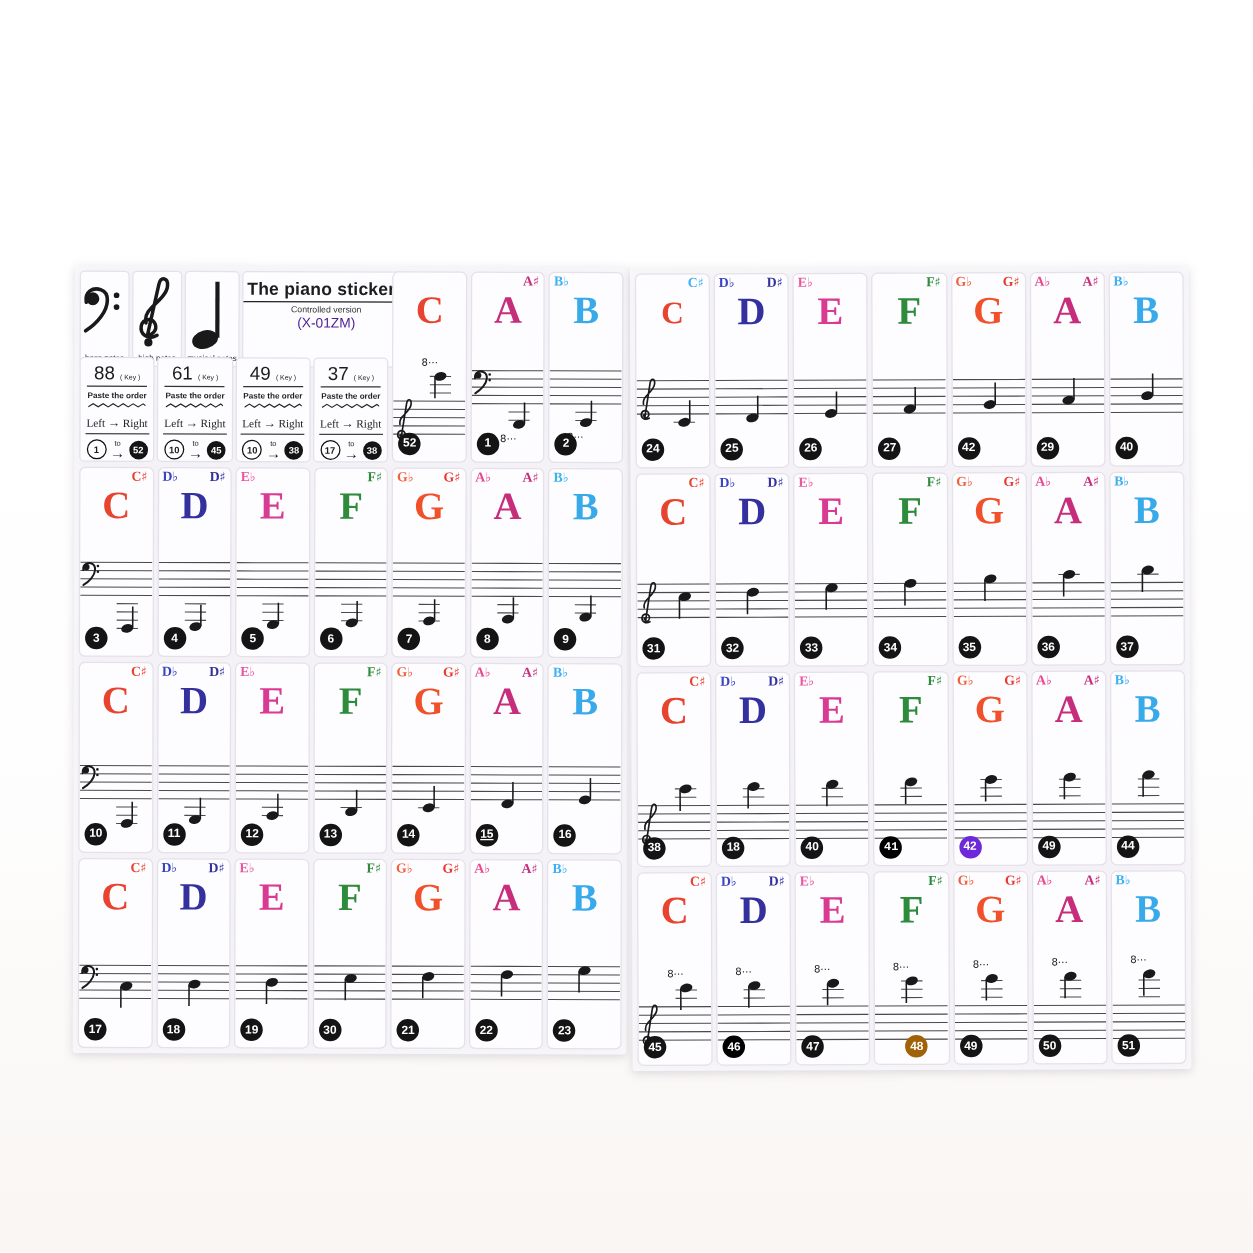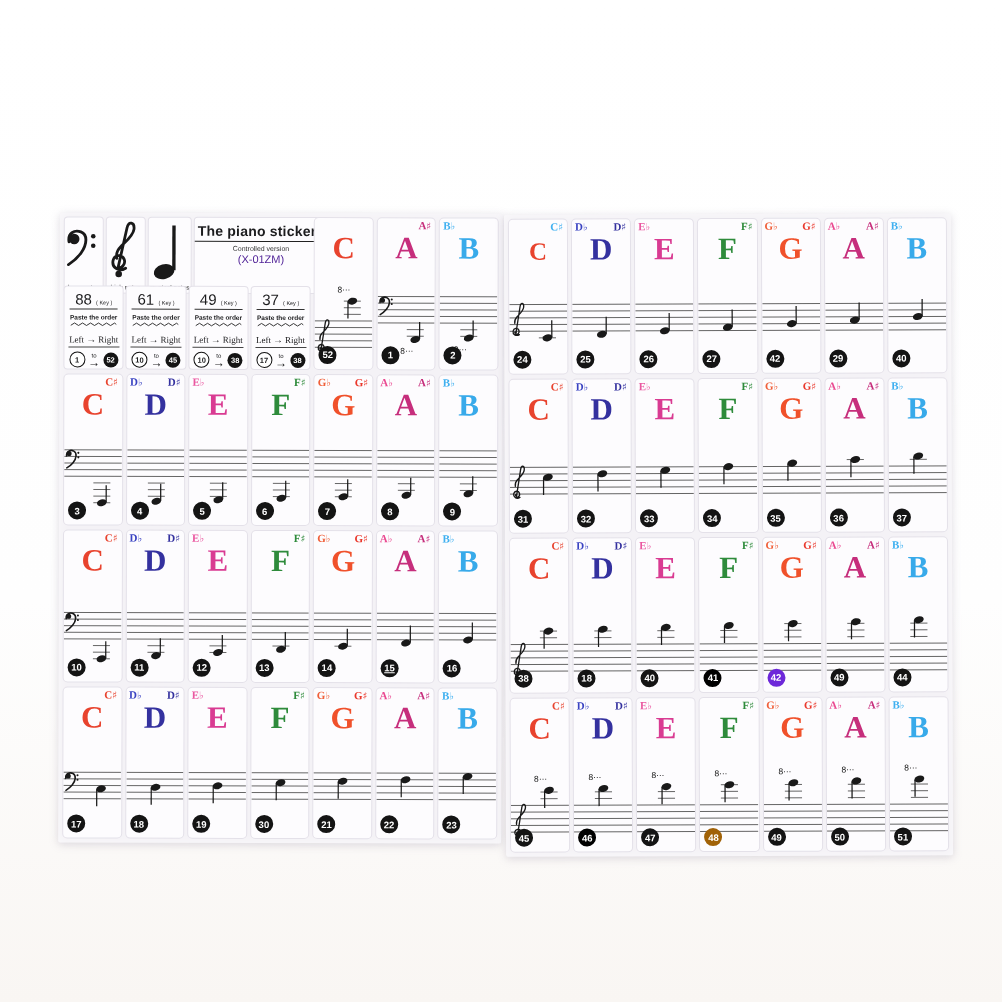--- a/index.html
+++ b/index.html
@@ -866,21 +866,21 @@
             <line x1="0" y1="44" x2="61" y2="44" stroke="#4a4a4a" stroke-width="0.9"></line>
             <line x1="0" y1="51" x2="61" y2="51" stroke="#4a4a4a" stroke-width="0.9"></line>
             <line x1="0" y1="58" x2="61" y2="58" stroke="#4a4a4a" stroke-width="0.9"></line>
             <line x1="0" y1="65" x2="61" y2="65" stroke="#4a4a4a" stroke-width="0.9"></line>
             <line x1="0" y1="72" x2="61" y2="72" stroke="#4a4a4a" stroke-width="0.9"></line>
             <line x1="22" y1="37" x2="40" y2="37" stroke="#4a4a4a" stroke-width="0.9"></line>
             <line x1="22" y1="30" x2="40" y2="30" stroke="#4a4a4a" stroke-width="0.9"></line>
             <line x1="26.4" y1="25.25" x2="26.4" y2="43.25" stroke="#191919" stroke-width="1.3"></line>
             <ellipse cx="31" cy="24.75" rx="5.2" ry="3.6" fill="#191919" transform="rotate(-14 31 24.75)"></ellipse>
           </svg>
-          <div class="badge" style="background: #000000; color: rgb(255, 255, 255);">41</div>
+          <div class="badge" style="background: #000000; color: rgb(255, 255, 255); font-family: Liberation Mono, monospace;">41</div>
         </div>
         <div class="sticker">
           <span class="acc acc-l" style="color: rgb(240, 96, 58);"><span>G</span><span class="gl">♭</span></span>
           <span class="acc acc-r" style="color: rgb(234, 56, 44);"><span>G</span><span class="gl">♯</span></span>
           <div class="letter-row"><span class="letter" style="color: rgb(240, 81, 43);">G</span></div>
           <svg class="staff" viewBox="0 0 61 80">
             <line x1="0" y1="44" x2="61" y2="44" stroke="#4a4a4a" stroke-width="0.9"></line>
             <line x1="0" y1="51" x2="61" y2="51" stroke="#4a4a4a" stroke-width="0.9"></line>
             <line x1="0" y1="58" x2="61" y2="58" stroke="#4a4a4a" stroke-width="0.9"></line>
             <line x1="0" y1="65" x2="61" y2="65" stroke="#4a4a4a" stroke-width="0.9"></line>
@@ -995,21 +995,21 @@
             <line x1="0" y1="60" x2="61" y2="60" stroke="#4a4a4a" stroke-width="0.9"></line>
             <line x1="0" y1="67" x2="61" y2="67" stroke="#4a4a4a" stroke-width="0.9"></line>
             <line x1="0" y1="74" x2="61" y2="74" stroke="#4a4a4a" stroke-width="0.9"></line>
             <line x1="22" y1="39" x2="40" y2="39" stroke="#4a4a4a" stroke-width="0.9"></line>
             <line x1="22" y1="32" x2="40" y2="32" stroke="#4a4a4a" stroke-width="0.9"></line>
             <line x1="22" y1="25" x2="40" y2="25" stroke="#4a4a4a" stroke-width="0.9"></line>
             <line x1="26.4" y1="25.5" x2="26.4" y2="43.5" stroke="#191919" stroke-width="1.3"></line>
             <ellipse cx="31" cy="25" rx="5.2" ry="3.6" fill="#191919" transform="rotate(-14 31 25)"></ellipse>
             <text x="15" y="16" font-size="8.5" fill="#222" style="font-family: &quot;DejaVu Sans&quot;, sans-serif;">8⋯</text>
           </svg>
-          <div class="badge" style="background: #a16207; color: rgb(255, 255, 255);">48</div>
+          <div class="badge" style="background: #a16207; color: rgb(255, 255, 255); margin-left: 20px;">48</div>
         </div>
         <div class="sticker">
           <span class="acc acc-l" style="color: rgb(240, 96, 58);"><span>G</span><span class="gl">♭</span></span>
           <span class="acc acc-r" style="color: rgb(234, 56, 44);"><span>G</span><span class="gl">♯</span></span>
           <div class="letter-row"><span class="letter" style="color: rgb(240, 81, 43);">G</span></div>
           <svg class="staff" viewBox="0 0 61 80">
             <line x1="0" y1="46" x2="61" y2="46" stroke="#4a4a4a" stroke-width="0.9"></line>
             <line x1="0" y1="53" x2="61" y2="53" stroke="#4a4a4a" stroke-width="0.9"></line>
             <line x1="0" y1="60" x2="61" y2="60" stroke="#4a4a4a" stroke-width="0.9"></line>
             <line x1="0" y1="67" x2="61" y2="67" stroke="#4a4a4a" stroke-width="0.9"></line>

